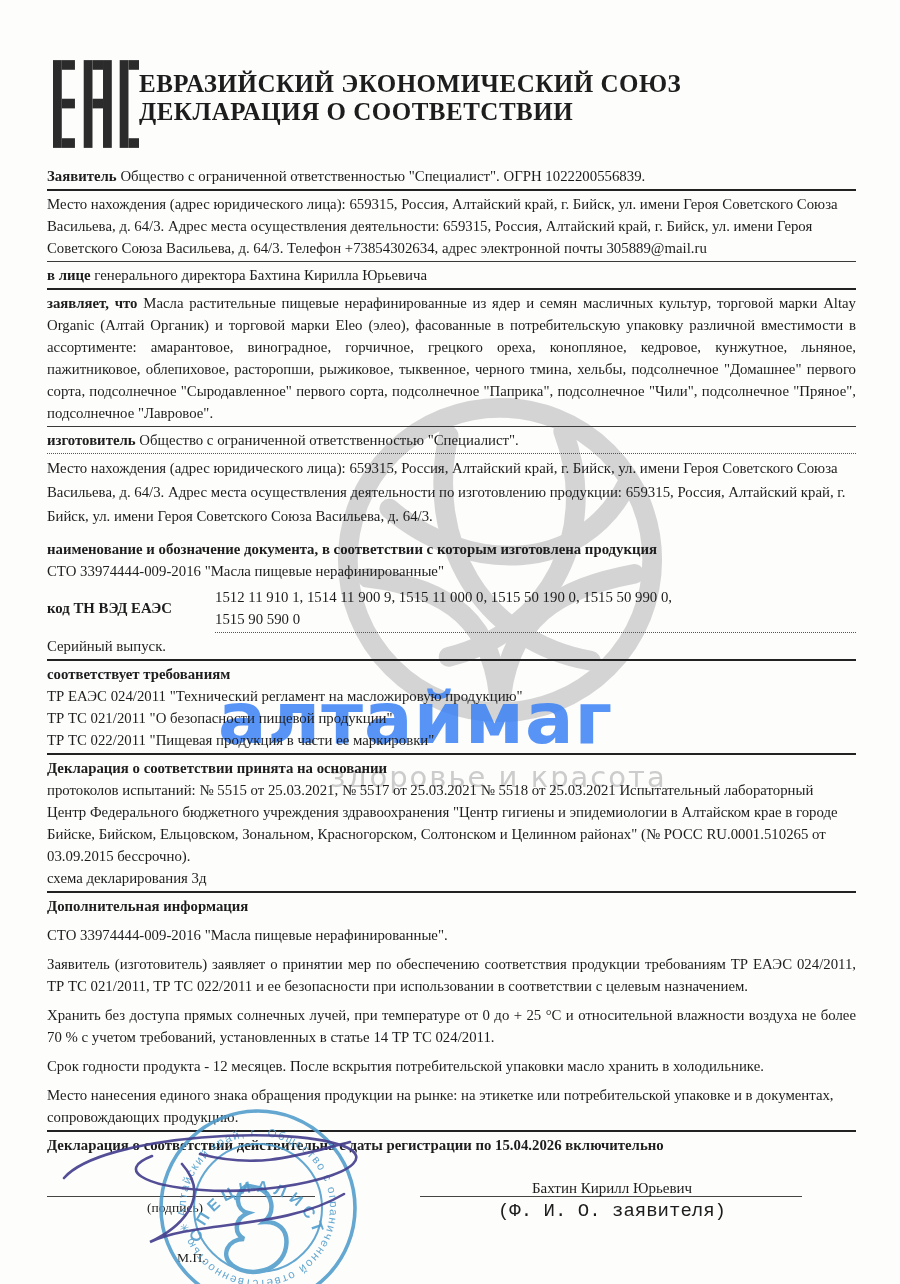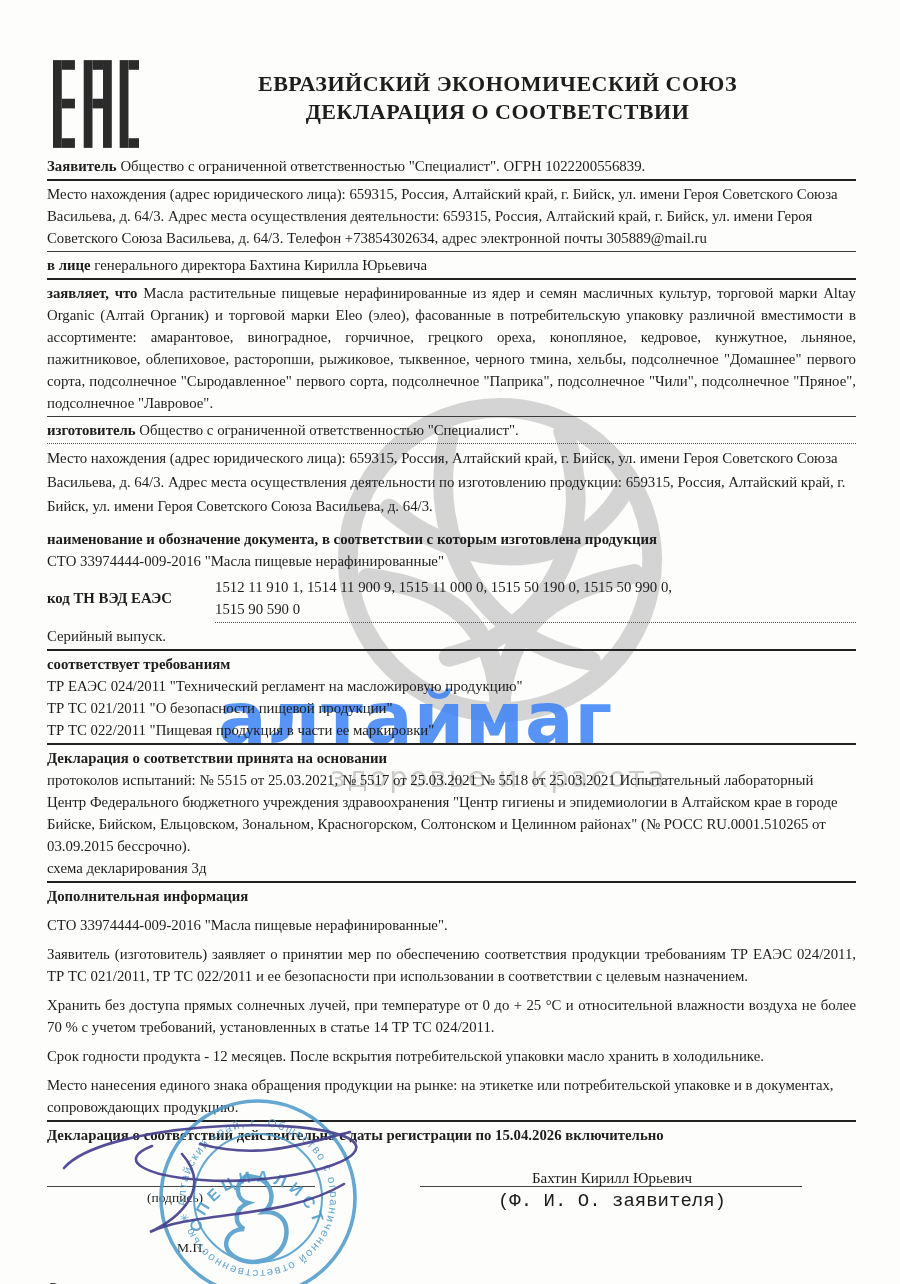--- a/index.html
+++ b/index.html
@@ -7,21 +7,21 @@
         font-family:"Liberation Serif",serif;color:#1d1d1d;overflow:hidden;}
   .wm-layer{position:absolute;inset:0;z-index:1;pointer-events:none;}
   .wm-logo{position:absolute;left:332px;top:392px;opacity:.8;}
   .wm-brand{position:absolute;left:218px;top:676px;font-family:"DejaVu Sans",sans-serif;
             font-weight:bold;font-size:72px;color:#3b82f6;letter-spacing:1px;opacity:.85;}
   .wm-tag{position:absolute;left:330px;top:760px;font-family:"DejaVu Sans",sans-serif;
           font-size:29px;color:#c7c7c7;letter-spacing:2px;opacity:.9;}
   .content{position:absolute;left:47px;right:44px;top:0;z-index:2;}
   .header{display:flex;align-items:flex-start;padding-top:56px;}
   .eac{flex:0 0 auto;margin-left:6px;}
-  .titles{flex:1;text-align:center;padding-top:14px;font-weight:bold;font-size:22px;
+  .titles{flex:1;text-align:left;padding-top:14px;font-weight:bold;font-size:25px;
           line-height:28px;letter-spacing:.5px;}
   p{margin:0;font-size:14.8px;line-height:22px;}
   .lead{font-weight:bold;}
   .b{font-weight:bold;}
   .jst{text-align:justify;}
   hr{margin:2px 0;border:none;}
   .rule{border-top:1.4px solid #3a3a3a;}
   .rule-thick{border-top:2.3px solid #222;}
   .rule-dot{border-top:1.6px dotted #555;}
   .indent-dot{margin-left:168px;}
@@ -72,21 +72,21 @@
         <rect x="76" y="0" width="10" height="100"></rect>
           <rect x="86" y="0" width="12" height="11"></rect>
         <rect x="86" y="89" width="12" height="11"></rect>
       </svg>
       <div class="titles">
         <div>ЕВРАЗИЙСКИЙ ЭКОНОМИЧЕСКИЙ СОЮЗ</div>
         <div>ДЕКЛАРАЦИЯ О СООТВЕТСТВИИ</div>
       </div>
     </div>
 
-    <p style="margin-top:3px"><span class="lead">Заявитель</span> <span>Общество с ограниченной ответственностью "Специалист". ОГРН 1022200556839.</span></p>
+    <p style="margin-top:13px"><span class="lead">Заявитель</span> <span>Общество с ограниченной ответственностью "Специалист". ОГРН 1022200556839.</span></p>
     <hr class="rule-thick">
     <p>Место нахождения (адрес юридического лица): 659315, Россия, Алтайский край, г. Бийск, ул. имени Героя Советского Союза Васильева, д. 64/3. Адрес места осуществления деятельности: 659315, Россия, Алтайский край, г. Бийск, ул. имени Героя Советского Союза Васильева, д. 64/3. Телефон +73854302634, адрес электронной почты 305889@mail.ru</p>
     <hr class="rule">
     <p><span class="lead">в лице</span> <span>генерального директора Бахтина Кирилла Юрьевича</span></p>
     <hr class="rule-thick">
 
     <p class="jst"><span class="lead">заявляет, что</span> <span>Масла растительные пищевые нерафинированные из ядер и семян масличных культур, торговой марки Altay Organic (Алтай Органик) и торговой марки Eleo (элео),  фасованные в потребительскую упаковку различной вместимости в ассортименте: амарантовое, виноградное, горчичное, грецкого ореха, конопляное, кедровое, кунжутное, льняное, пажитниковое, облепиховое, расторопши, рыжиковое, тыквенное, черного тмина, хельбы, подсолнечное "Домашнее" первого сорта, подсолнечное  "Сыродавленное" первого сорта, подсолнечное "Паприка", подсолнечное "Чили", подсолнечное "Пряное", подсолнечное "Лавровое".</span></p>
     <hr class="rule">
 
     <p><span class="lead">изготовитель</span> <span>Общество с ограниченной ответственностью "Специалист".</span></p>

